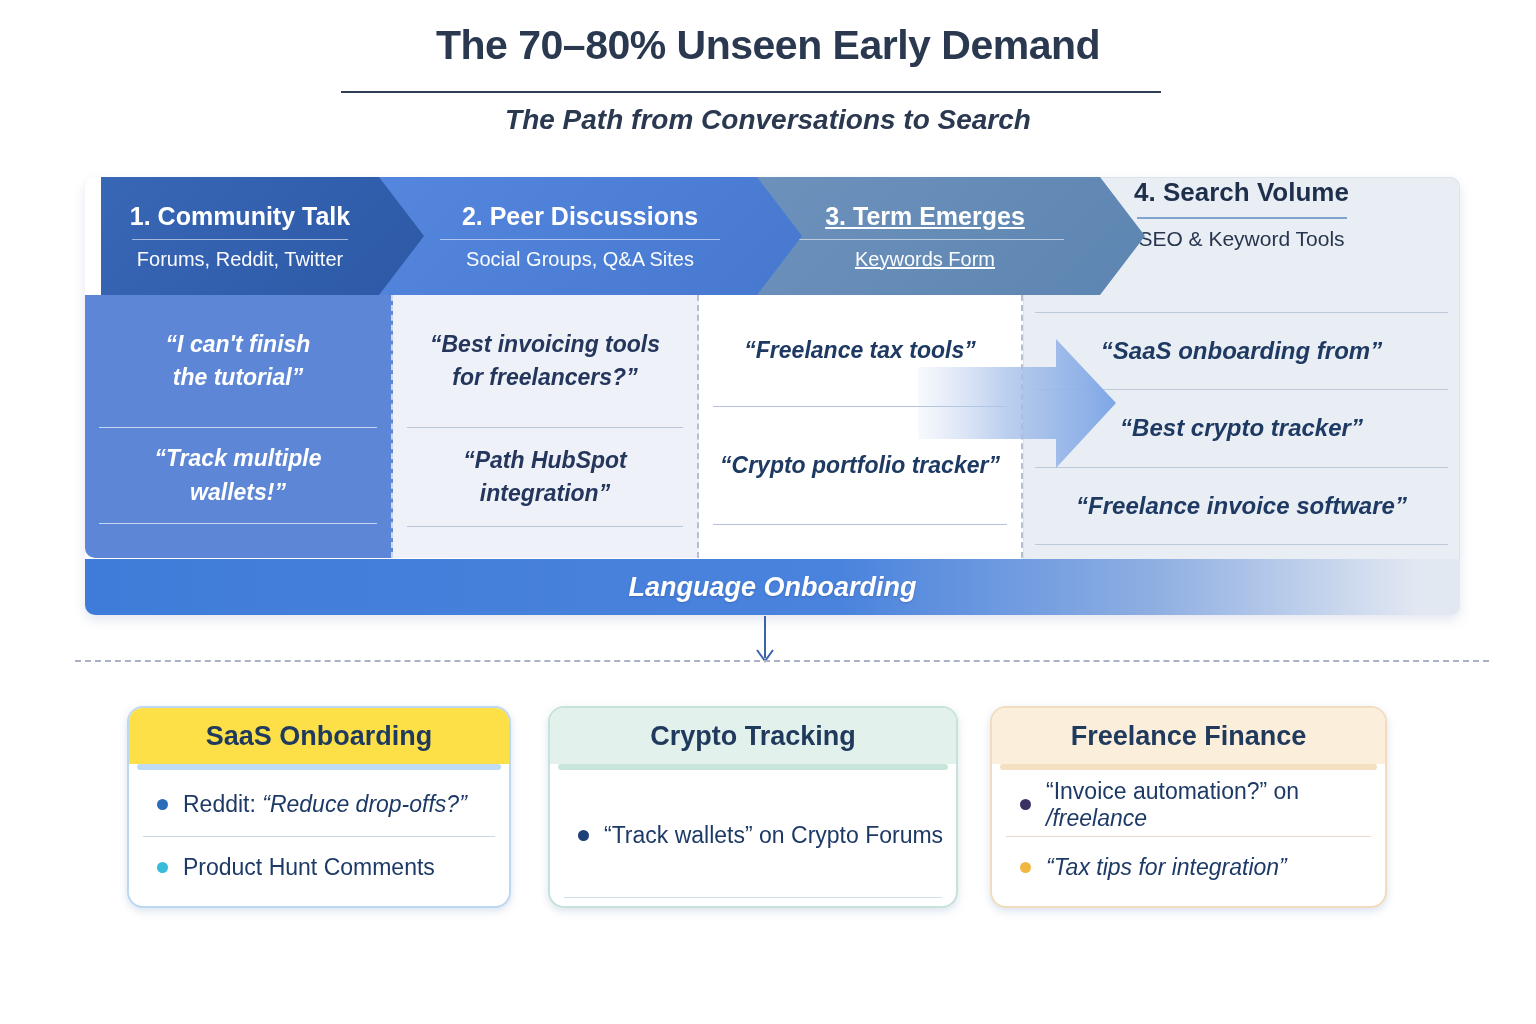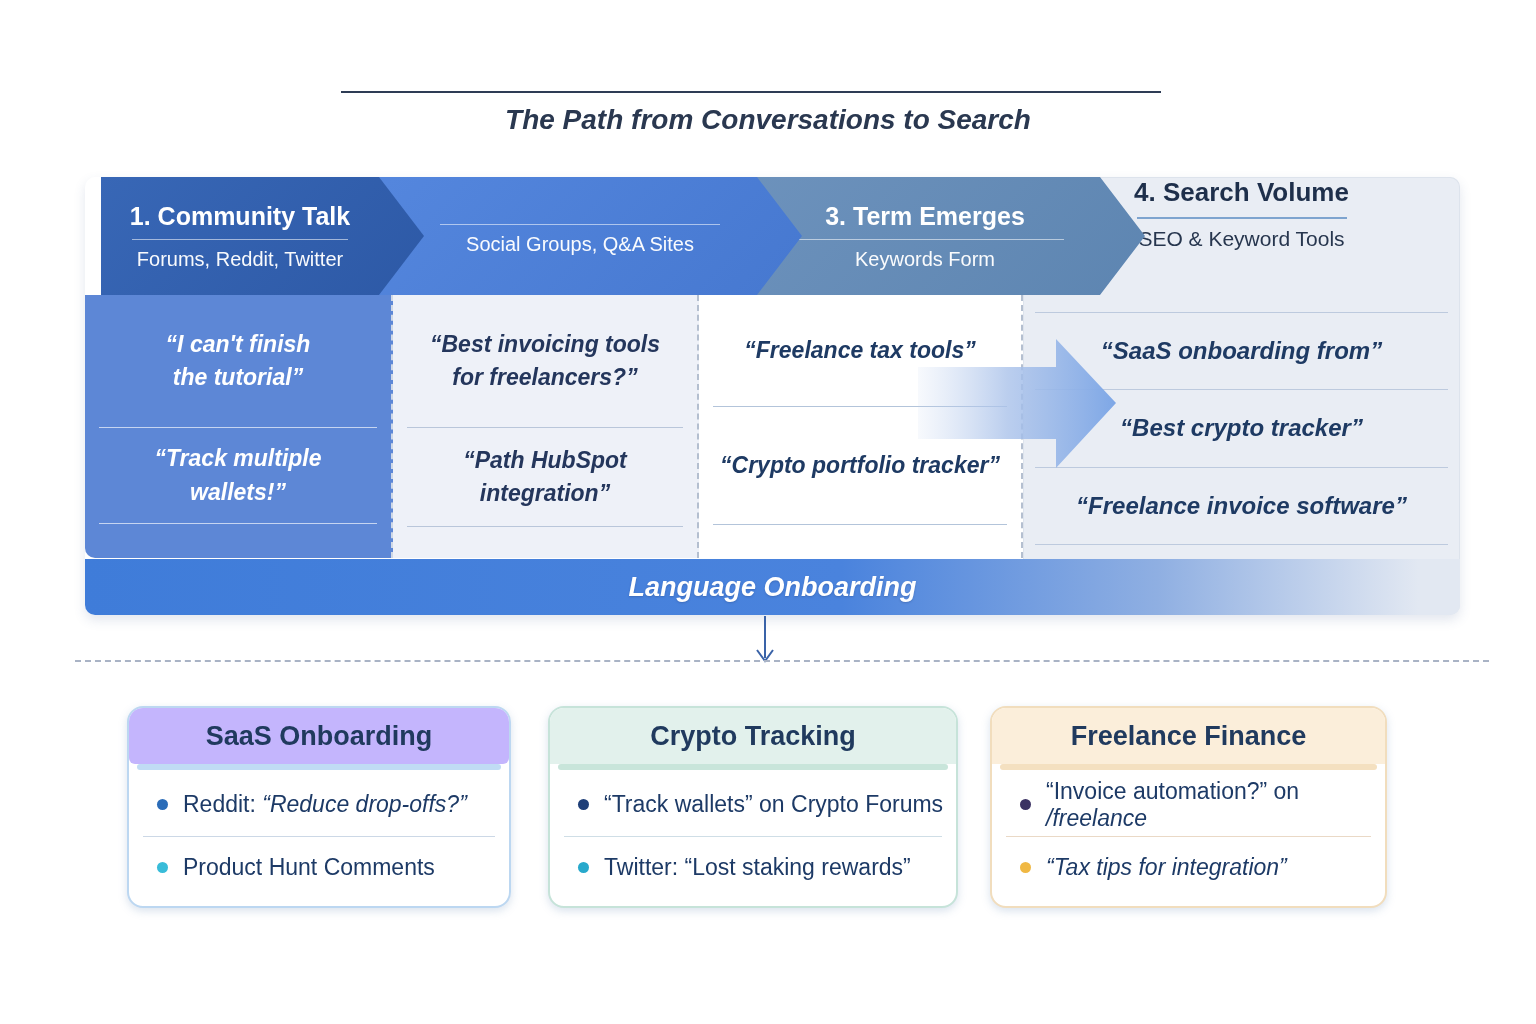--- a/index.html
+++ b/index.html
@@ -74,20 +74,21 @@
     left:265px; width:452px; z-index:4;
     background:linear-gradient(135deg,#5587de 0%,#4678d0 100%);
     clip-path:polygon(0 0, calc(100% - 45px) 0, 100% 50%, calc(100% - 45px) 100%, 0 100%, 45px 50%);
     padding:0 42px 0 50px;
   }
   .chev3 {
     left:612px; width:448px; z-index:3;
     background:linear-gradient(135deg,#6e93bd 0%,#5d85b1 100%);
     clip-path:polygon(0 0, calc(100% - 45px) 0, 100% 50%, calc(100% - 45px) 100%, 0 100%, 45px 50%);
     padding:0 42px 0 50px;
+    text-decoration:underline;
   }
 
   
   .body-col { position:absolute; top:118px; height:263px; z-index:2; display:flex; flex-direction:column; }
   .body1 { left:0; width:308px; background:#5d87d6; border-right:2px dashed #cfd8e6; border-radius:0 0 0 10px; }
   .body2 { left:308px; width:306px; background:#eef1f8; border-right:2px dashed #b4bfd0; }
   .body3 { left:614px; width:324px; background:#ffffff; border-right:2px dashed #b4bfd0; }
   .qblock {
     display:flex; align-items:center; justify-content:center;
     margin:0 14px; white-space:pre-line; text-align:center;
@@ -136,39 +137,40 @@
   .card-body { flex:1; display:flex; flex-direction:column; padding:4px 0 8px 0; }
   .bullet-row {
     flex:1; display:flex; align-items:center; gap:15px;
     padding-left:28px; font-size:23px; color:#1d3a66;
   }
   .bullet-row .em { font-style:italic; }
   .dot { width:11px; height:11px; border-radius:50%; flex:0 0 auto; }
   .row-sep { height:1px; margin:0 14px; }
 
   .card-saas { left:127px; width:384px; border:2px solid #bcd7f1; }
-  .card-saas .card-head { background:#c4b5fd;border-radius:6px; }
+  .card-saas .card-head { background:#fde047; }
   .card-saas .card-stripe { background:#c0dcf4; }
   .card-saas .row-sep { background:#ccd8e6; }
 
   .card-crypto { left:548px; width:410px; border:2px solid #c6e3d9; }
   .card-crypto .card-head { background:#e2f1ec; }
   .card-crypto .card-stripe { background:#c8e5da; }
   .card-crypto .row-sep { background:#cfdee6; }
 
   .card-freelance { left:990px; width:397px; border:2px solid #f1ddbd; }
   .card-freelance .card-head { background:#fbeeda; }
   .card-freelance .card-stripe { background:#f4e0c0; }
   .card-freelance .row-sep { background:#ead9c6; }
 </style>
 </head>
 <body>
 
 <div class="canvas">
 
+  <div class="page-title">The 70–80% Unseen Early Demand</div>
   <div class="title-rule"></div>
   <div class="page-subtitle">The Path from Conversations to Search</div>
 
   <div class="band">
 
     <div class="col4-panel">
       <div class="col4-head">
         <div class="stage-title">4. Search Volume</div>
         <div class="stage-rule"></div>
         <div class="stage-sub">SEO &amp; Keyword Tools</div>
@@ -179,20 +181,21 @@
         <div class="q4">“Freelance invoice software”</div>
       </div>
     </div>
 
     <div class="chev chev3">
       <div class="stage-title">3. Term Emerges</div>
       <div class="stage-rule"></div>
       <div class="stage-sub">Keywords Form</div>
     </div>
     <div class="chev chev2">
+      <div class="stage-title">2. Peer Discussions</div>
       <div class="stage-rule"></div>
       <div class="stage-sub">Social Groups, Q&amp;A Sites</div>
     </div>
     <div class="chev chev1">
       <div class="stage-title">1. Community Talk</div>
       <div class="stage-rule"></div>
       <div class="stage-sub">Forums, Reddit, Twitter</div>
     </div>
 
     <div class="body-col body1">
@@ -253,24 +256,20 @@
 
   <div class="card card-crypto">
     <div class="card-head">Crypto Tracking</div>
     <div class="card-stripe"></div>
     <div class="card-body">
       <div class="bullet-row">
         <span class="dot" style="background: rgb(31, 63, 120);"></span>
         <span><span>“Track wallets” on Crypto Forums</span><span class="em"></span><span></span></span>
       </div>
       <div class="row-sep"></div>
-      <div class="bullet-row">
-        <span class="dot" style="background: rgb(40, 169, 204);"></span>
-        <span><span>Twitter: “Lost staking rewards”</span><span class="em"></span><span></span></span>
-      </div>
     </div>
   </div>
 
   <div class="card card-freelance">
     <div class="card-head">Freelance Finance</div>
     <div class="card-stripe"></div>
     <div class="card-body">
       <div class="bullet-row">
         <span class="dot" style="background: rgb(59, 50, 99);"></span>
         <span><span>“Invoice automation?” on </span><span class="em">/freelance</span><span></span></span>

